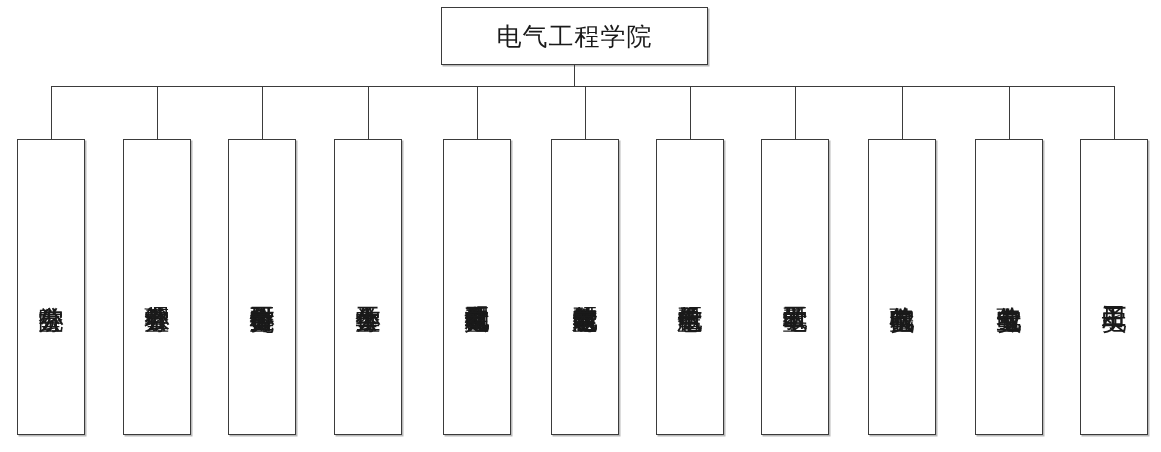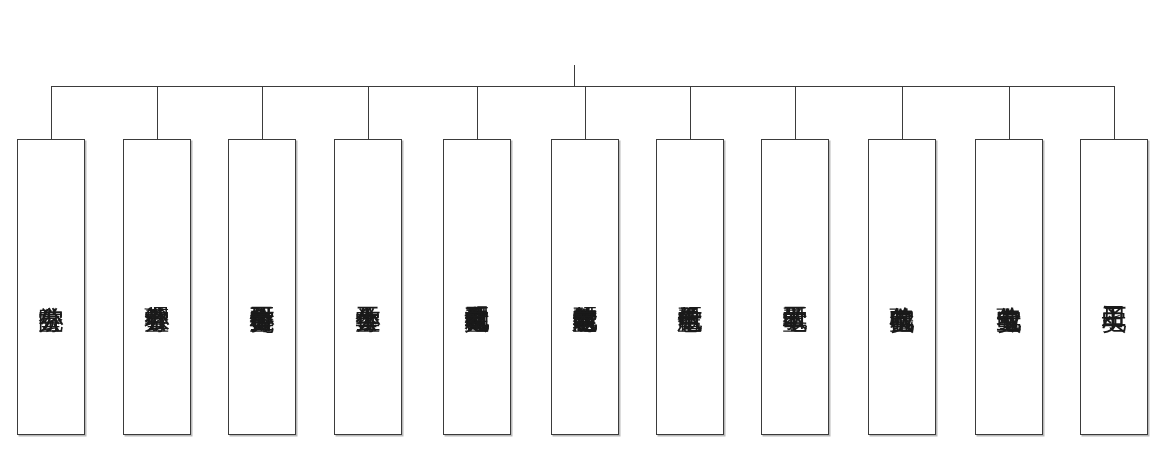--- a/index.html
+++ b/index.html
@@ -88,20 +88,23 @@
   .drop-line {
     top: 86px;
     height: 53px;
   }
 </style>
 </head>
 <body>
 
 <div id="org-chart">
 
+  <div class="node root-node" style="left: 441px; top: 7px; width: 267px; height: 58px;">
+    <span class="root-label">电气工程学院</span>
+  </div>
 
   <div class="connector v-line root-stem" style="left: 574px; top: 65px; height: 21px;"></div>
 
   <div class="connector h-line bus-line" style="left: 51px; top: 86px; width: 1063px;"></div>
 
   <div id="leaf-layer">
       <div class="connector v-line drop-line" style="left: 51px; top: 86px; height: 53px;"></div>
       <div class="node leaf-node" style="left: 17px; width: 68px; top: 139px; height: 296px;">
         <span class="leaf-label">学院办公室</span>
       </div>

